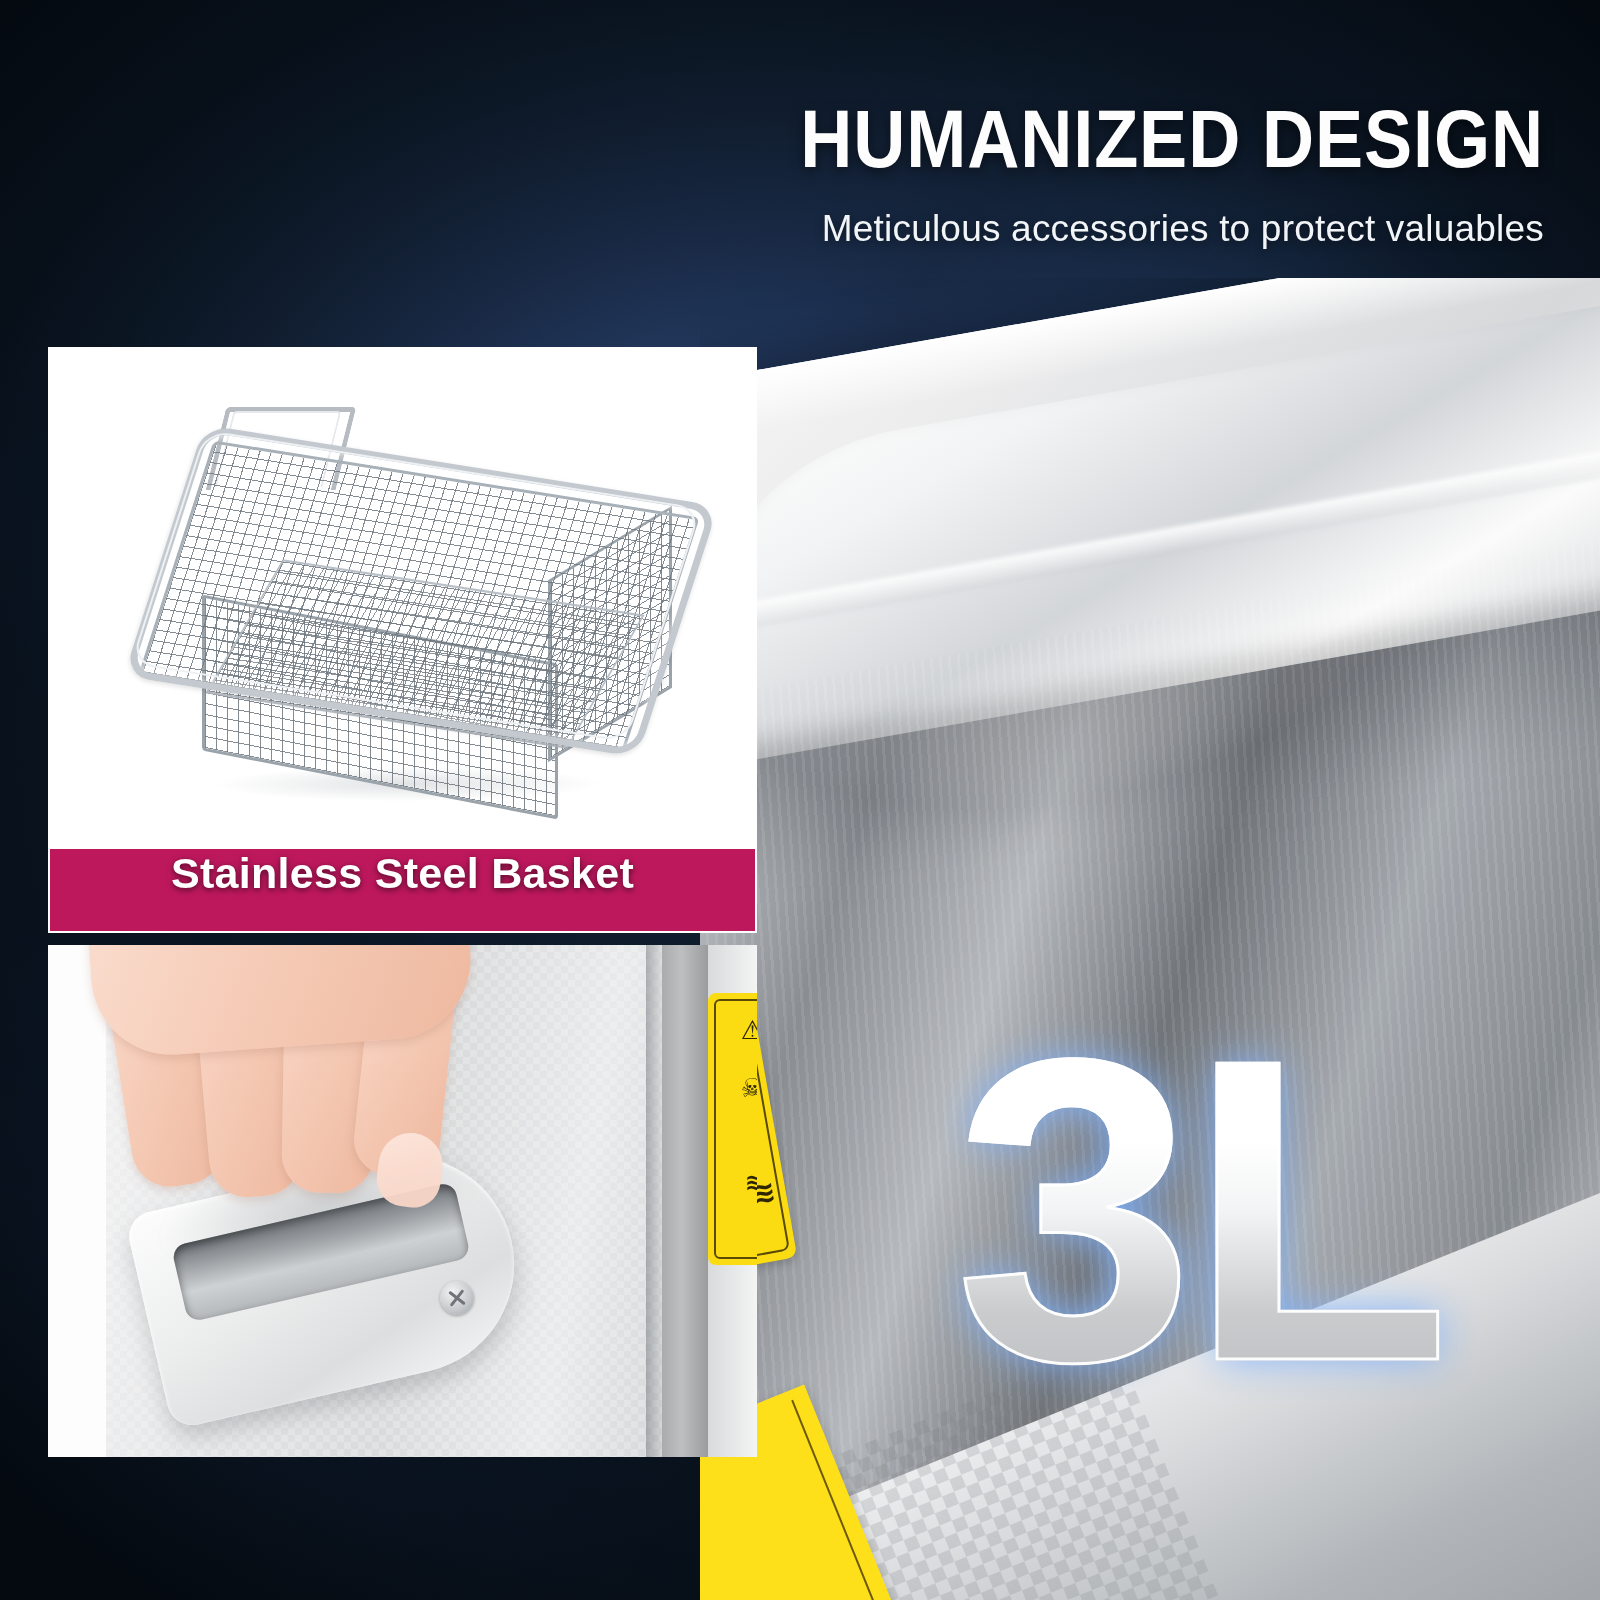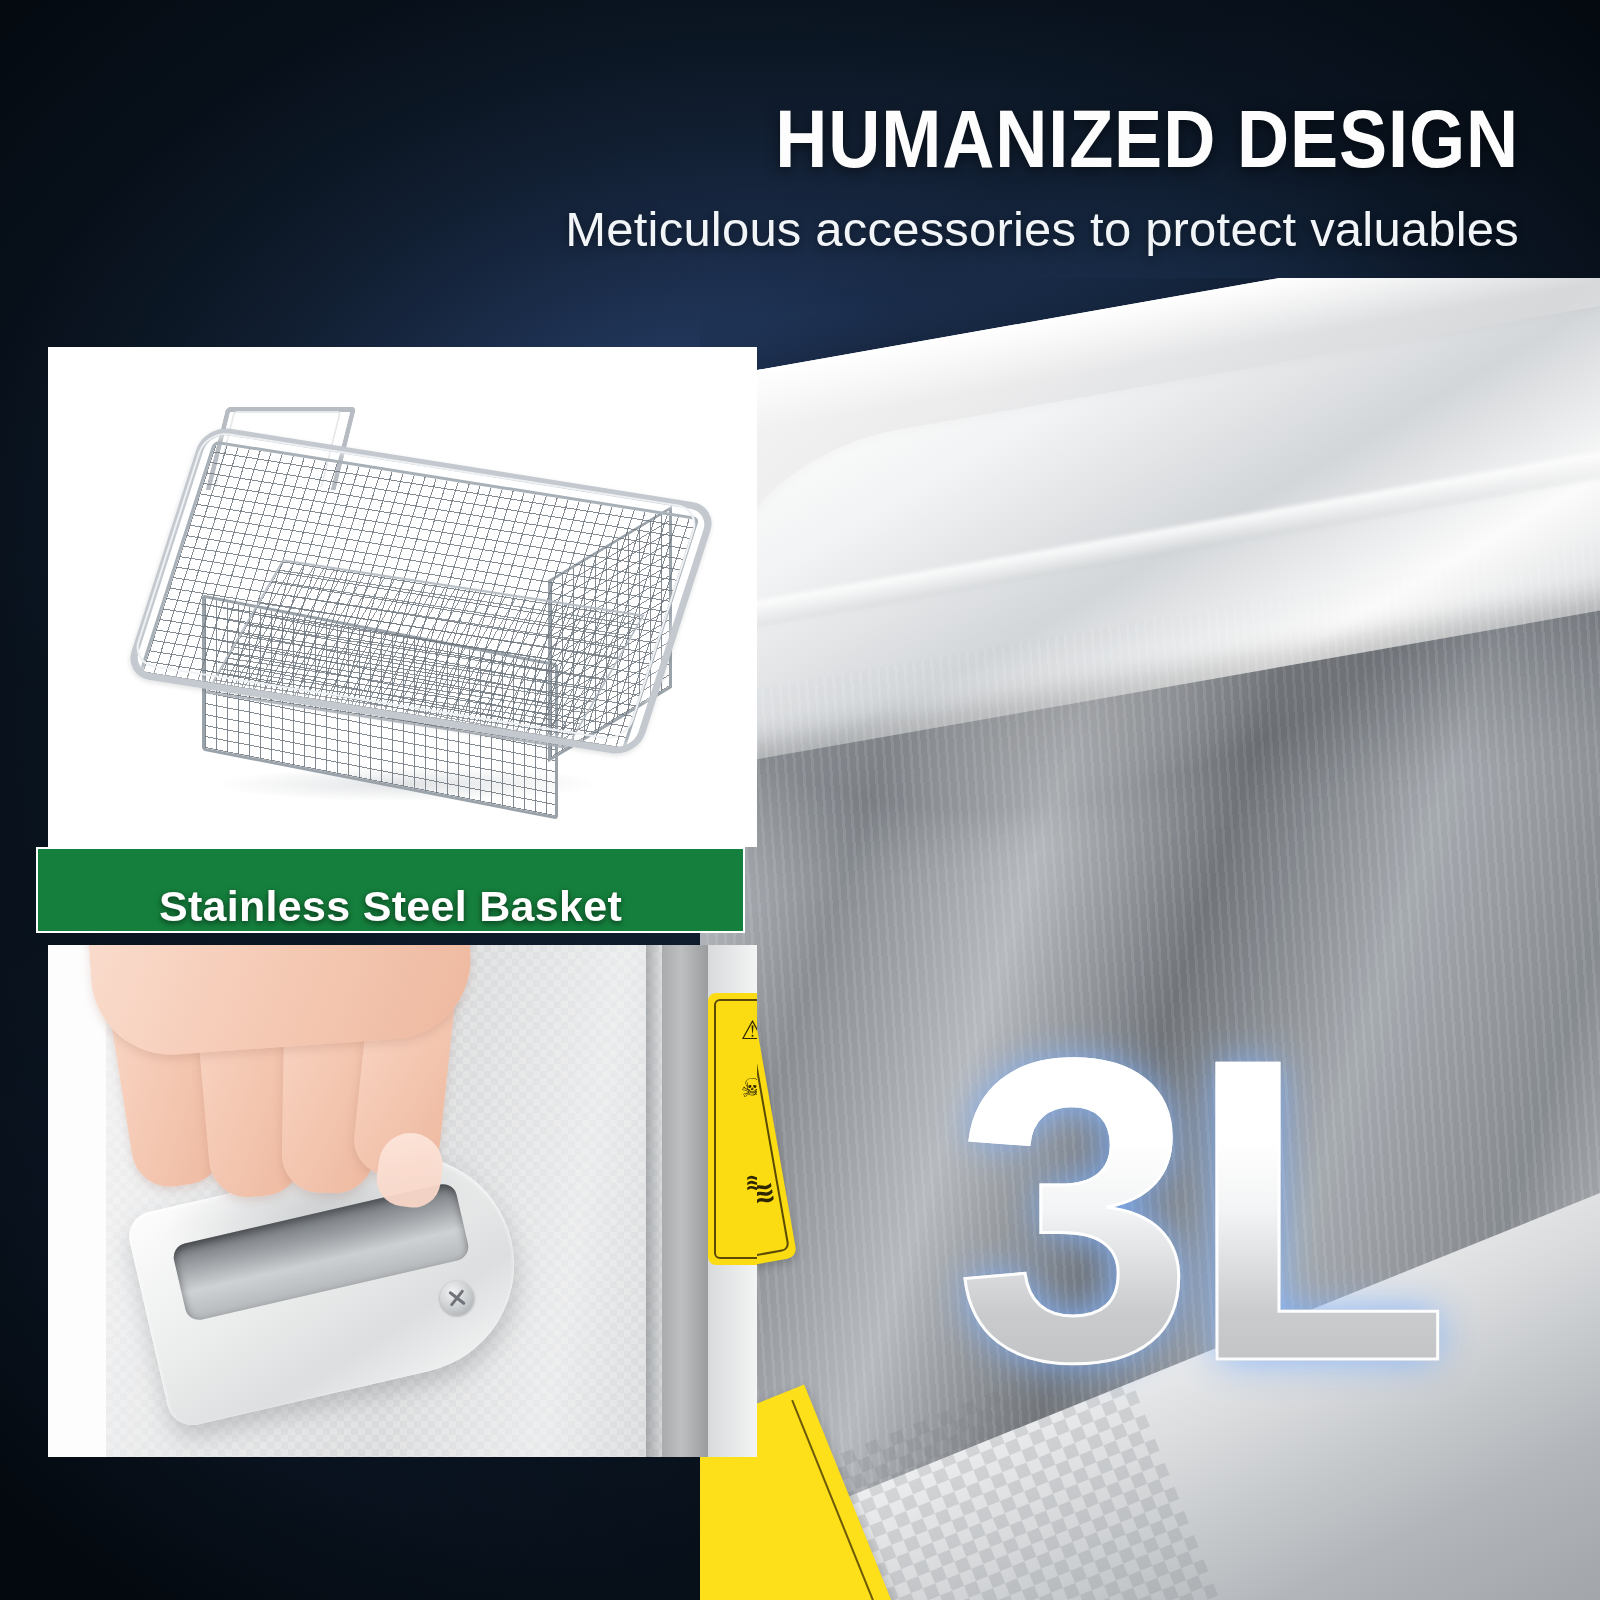--- a/index.html
+++ b/index.html
@@ -15,30 +15,30 @@
   .bg-glow-a{position:absolute;inset:0;
     background:radial-gradient(ellipse 900px 620px at 46% 30%, #28406a 0%, #1d3050 34%, #132236 62%, rgba(11,23,36,0) 85%);}
   .bg-glow-b{position:absolute;inset:0;
     background:radial-gradient(ellipse 760px 520px at 78% 22%, rgba(40,72,120,.55) 0%, rgba(22,40,68,.28) 45%, rgba(11,23,36,0) 78%);}
   .bg-glow-c{position:absolute;inset:0;
     background:radial-gradient(ellipse 700px 700px at 14% 86%, rgba(18,34,56,.75) 0%, rgba(10,20,32,0) 72%);}
   .bg-vig{position:absolute;inset:0;
     background:radial-gradient(ellipse 1150px 1050px at 50% 46%, rgba(0,0,0,0) 40%, rgba(4,9,16,.55) 82%, rgba(3,7,12,.88) 100%);}
 
   
-  .header{position:absolute;left:0;top:96px;width:1600px;text-align:right;padding-right:81px;box-sizing:border-box;}
+  .header{position:absolute;left:0;top:96px;width:1600px;text-align:right;padding-right:56px;box-sizing:border-box;}
   .title{
     font-size:82px;line-height:86px;font-weight:bold;color:#fdfdfd;
     letter-spacing:1px;margin:0;
     font-family:"Liberation Sans Narrow","Liberation Sans",sans-serif;
     transform:scaleX(.88);transform-origin:right center;
     text-shadow:0 3px 14px rgba(0,0,0,.55);
   }
   .subtitle{
-    font-size:49px;line-height:62px;color:#f2f5f8;font-weight:normal;
+    font-size:37px;line-height:62px;color:#f2f5f8;font-weight:normal;
     margin:16px 0 0 0;letter-spacing:.2px;
     text-shadow:0 2px 10px rgba(0,0,0,.45);
   }
 
   
   .hero{
     position:absolute;left:700px;top:278px;width:900px;height:1322px;overflow:hidden;
   }
   .hero-inner{position:absolute;inset:0;}
   
@@ -161,23 +161,23 @@
     -webkit-text-stroke:3px rgba(255,255,255,.95);
   }
 
   
   .panel{position:absolute;left:48px;width:709px;background:#fff;overflow:hidden;}
   .panel.p-basket{top:347px;height:500px;}
   .panel.p-handle{top:945px;height:512px;}
   .panel-photo{position:absolute;inset:0;overflow:hidden;background:#fff;}
 
   .cap{
-    position:absolute;left:36px;width:709px;height:86px;background:#15803d;
+    position:absolute;left:48px;width:709px;height:86px;background:#be185d;
     border:2px solid #ffffff;box-sizing:border-box;
-    display:flex;align-items:flex-end;justify-content:center;
+    display:flex;align-items:flex-start;justify-content:center;
     z-index:4;
   }
   .cap.c1{top:847px;}
   .cap.c2{top:1457px;}
   .cap span{
     color:#fff;font-size:43px;font-weight:bold;letter-spacing:.3px;
     text-shadow:0 2px 6px rgba(0,0,0,.6);
   }
 
   

